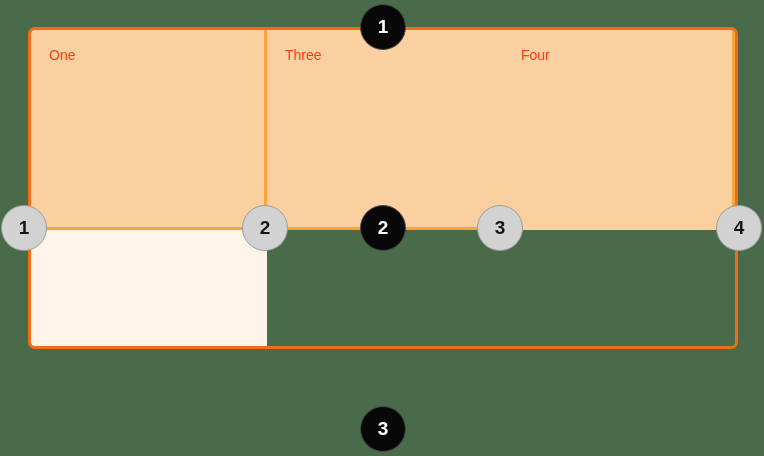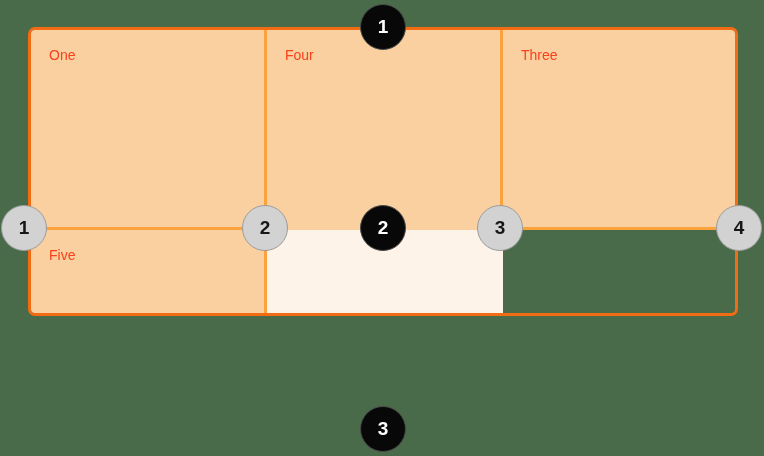--- a/index.html
+++ b/index.html
@@ -18,21 +18,21 @@
     width: 764px;
     height: 456px;
   }
 
   
   #grid-container {
     position: absolute;
     left: 28px;
     top: 27px;
     width: 710px;
-    height: 289px;
+    height: 322px;
     box-sizing: border-box;
     border: 3px solid #f26c14;
     border-radius: 7px;
     overflow: hidden;
     display: grid;
     grid-template-columns: 236px 236px 232px;
     grid-template-rows: 200px 195px;
   }
 
   .cell {
@@ -89,31 +89,28 @@
 
 <div id="stage">
 
   <div id="grid-container">
 
     <div class="cell">
       <span class="cell-label">One</span>
     </div>
 
 
-    <div class="cell row-last">
-      <span class="cell-label">Four</span>
-    </div>
-
     <div class="cell col-last">
       <span class="cell-label">Three</span>
     </div>
 
     <div class="cell row-last">
-      <span class="cell-label">Five</span>
+      <span class="cell-label">Four</span>
     </div>
+
 
     <div class="cell empty col-last row-last">
       <span class="cell-label"></span>
     </div>
 
   </div>
 
   <div class="marker col" style="left:1px; top:205px;">
     <span>1</span>
   </div>

